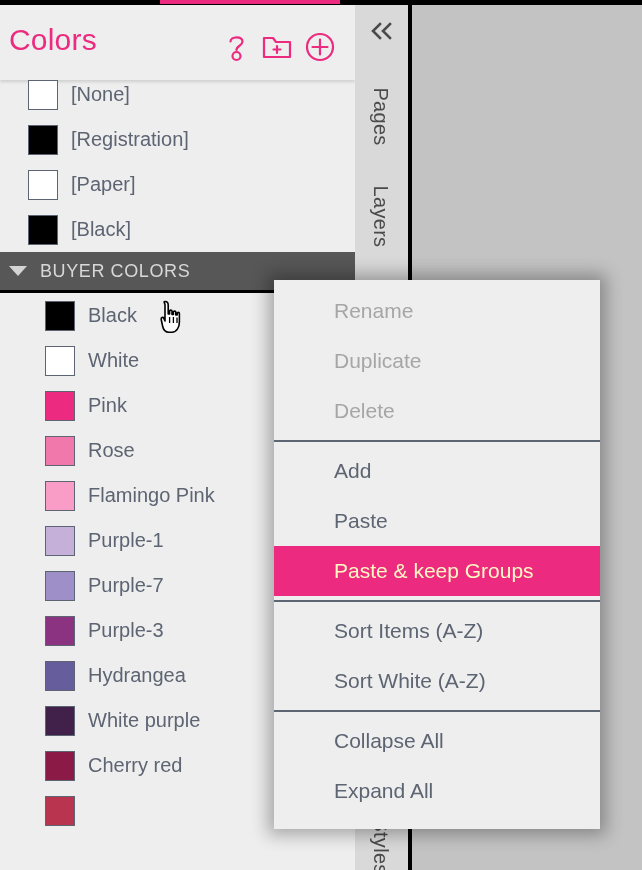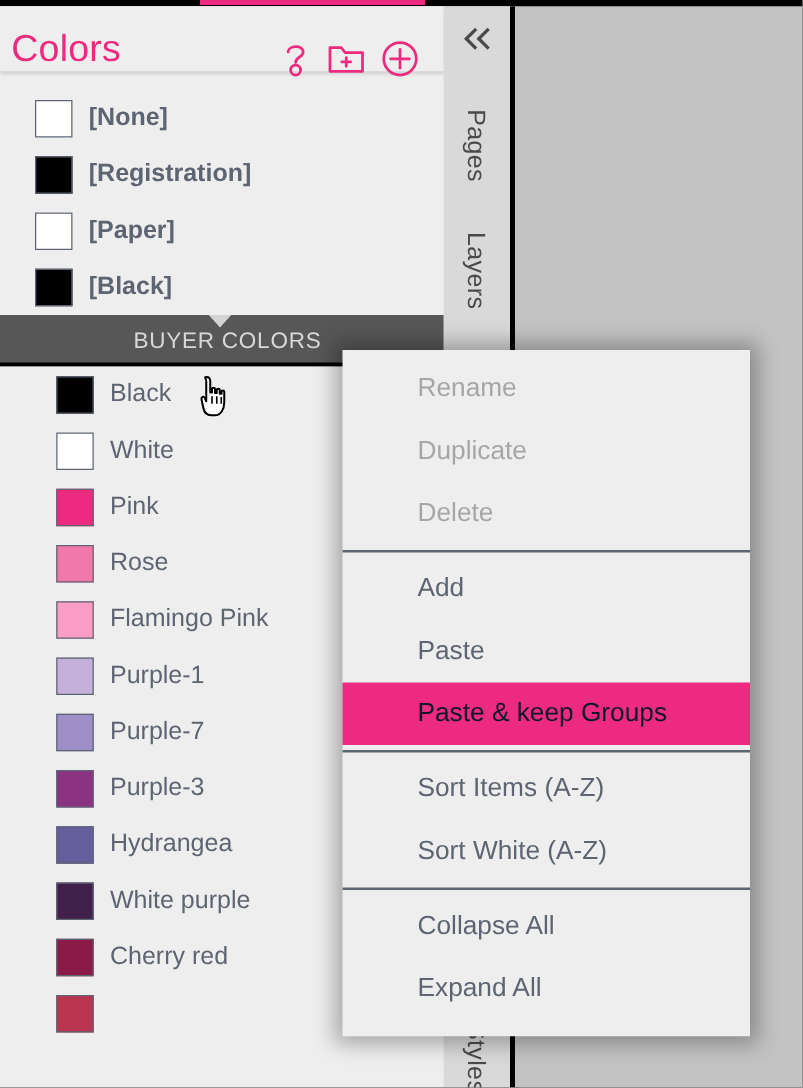--- a/index.html
+++ b/index.html
@@ -38,21 +38,21 @@
   
   .colors-panel {
     position: absolute;
     left: 0; top: 5px;
     width: 355px; height: 865px;
     background: #eeeeee;
     overflow: hidden;
   }
   .panel-header {
     position: relative;
-    height: 52px;
+    height: 75px;
     background: #eeeeee;
     box-shadow: 0 2px 3px rgba(0,0,0,0.13);
   }
   .panel-title {
     position: absolute;
     left: 9px; top: 18px;
     font-size: 30px;
     color: #ec2a7f;
     letter-spacing: 0.2px;
   }
@@ -72,21 +72,21 @@
     width: 355px;
     bottom: 0;
   }
   .color-row {
     position: relative;
     height: 45px;
     display: flex;
     align-items: center;
   }
   .color-row.indent { padding-left: 45px; }
-  .color-row.root   { padding-left: 28px; font-weight: bold; }
+  .color-row.root   { padding-left: 28px; }
   .swatch {
     width: 30px; height: 30px;
     border: 1px solid #5d6472;
     box-sizing: border-box;
     flex: 0 0 auto;
   }
   .color-name {
     margin-left: 13px;
     font-size: 20px;
     color: #5d6472;
@@ -96,21 +96,20 @@
   
   .group-header {
     position: relative;
     height: 41px;
     background: #575757;
     display: flex;
     align-items: center;
     padding-left: 9px;
     border-bottom: 3px solid #000;
     box-sizing: border-box;
-    flex-direction: column;
   }
   .group-caret {
     width: 0; height: 0;
     border-left: 9px solid transparent;
     border-right: 9px solid transparent;
     border-top: 10px solid #d4d4d4;
     margin-right: 13px;
   }
   .group-label {
     font-size: 18px;
@@ -173,21 +172,21 @@
     display: flex;
     align-items: center;
     padding-left: 60px;
     font-size: 21px;
     color: #5d6472;
     box-sizing: border-box;
   }
   .menu-item.disabled { color: #a6a6a6; }
   .menu-item.selected {
     background: #ec2a7f;
-    color: #0f172a;
+    color: #fef9c3;
   }
   .menu-sep {
     height: 2px;
     background: #5d6472;
     margin: 4px 0;
   }
 
   
   .cursor {
     position: absolute;

